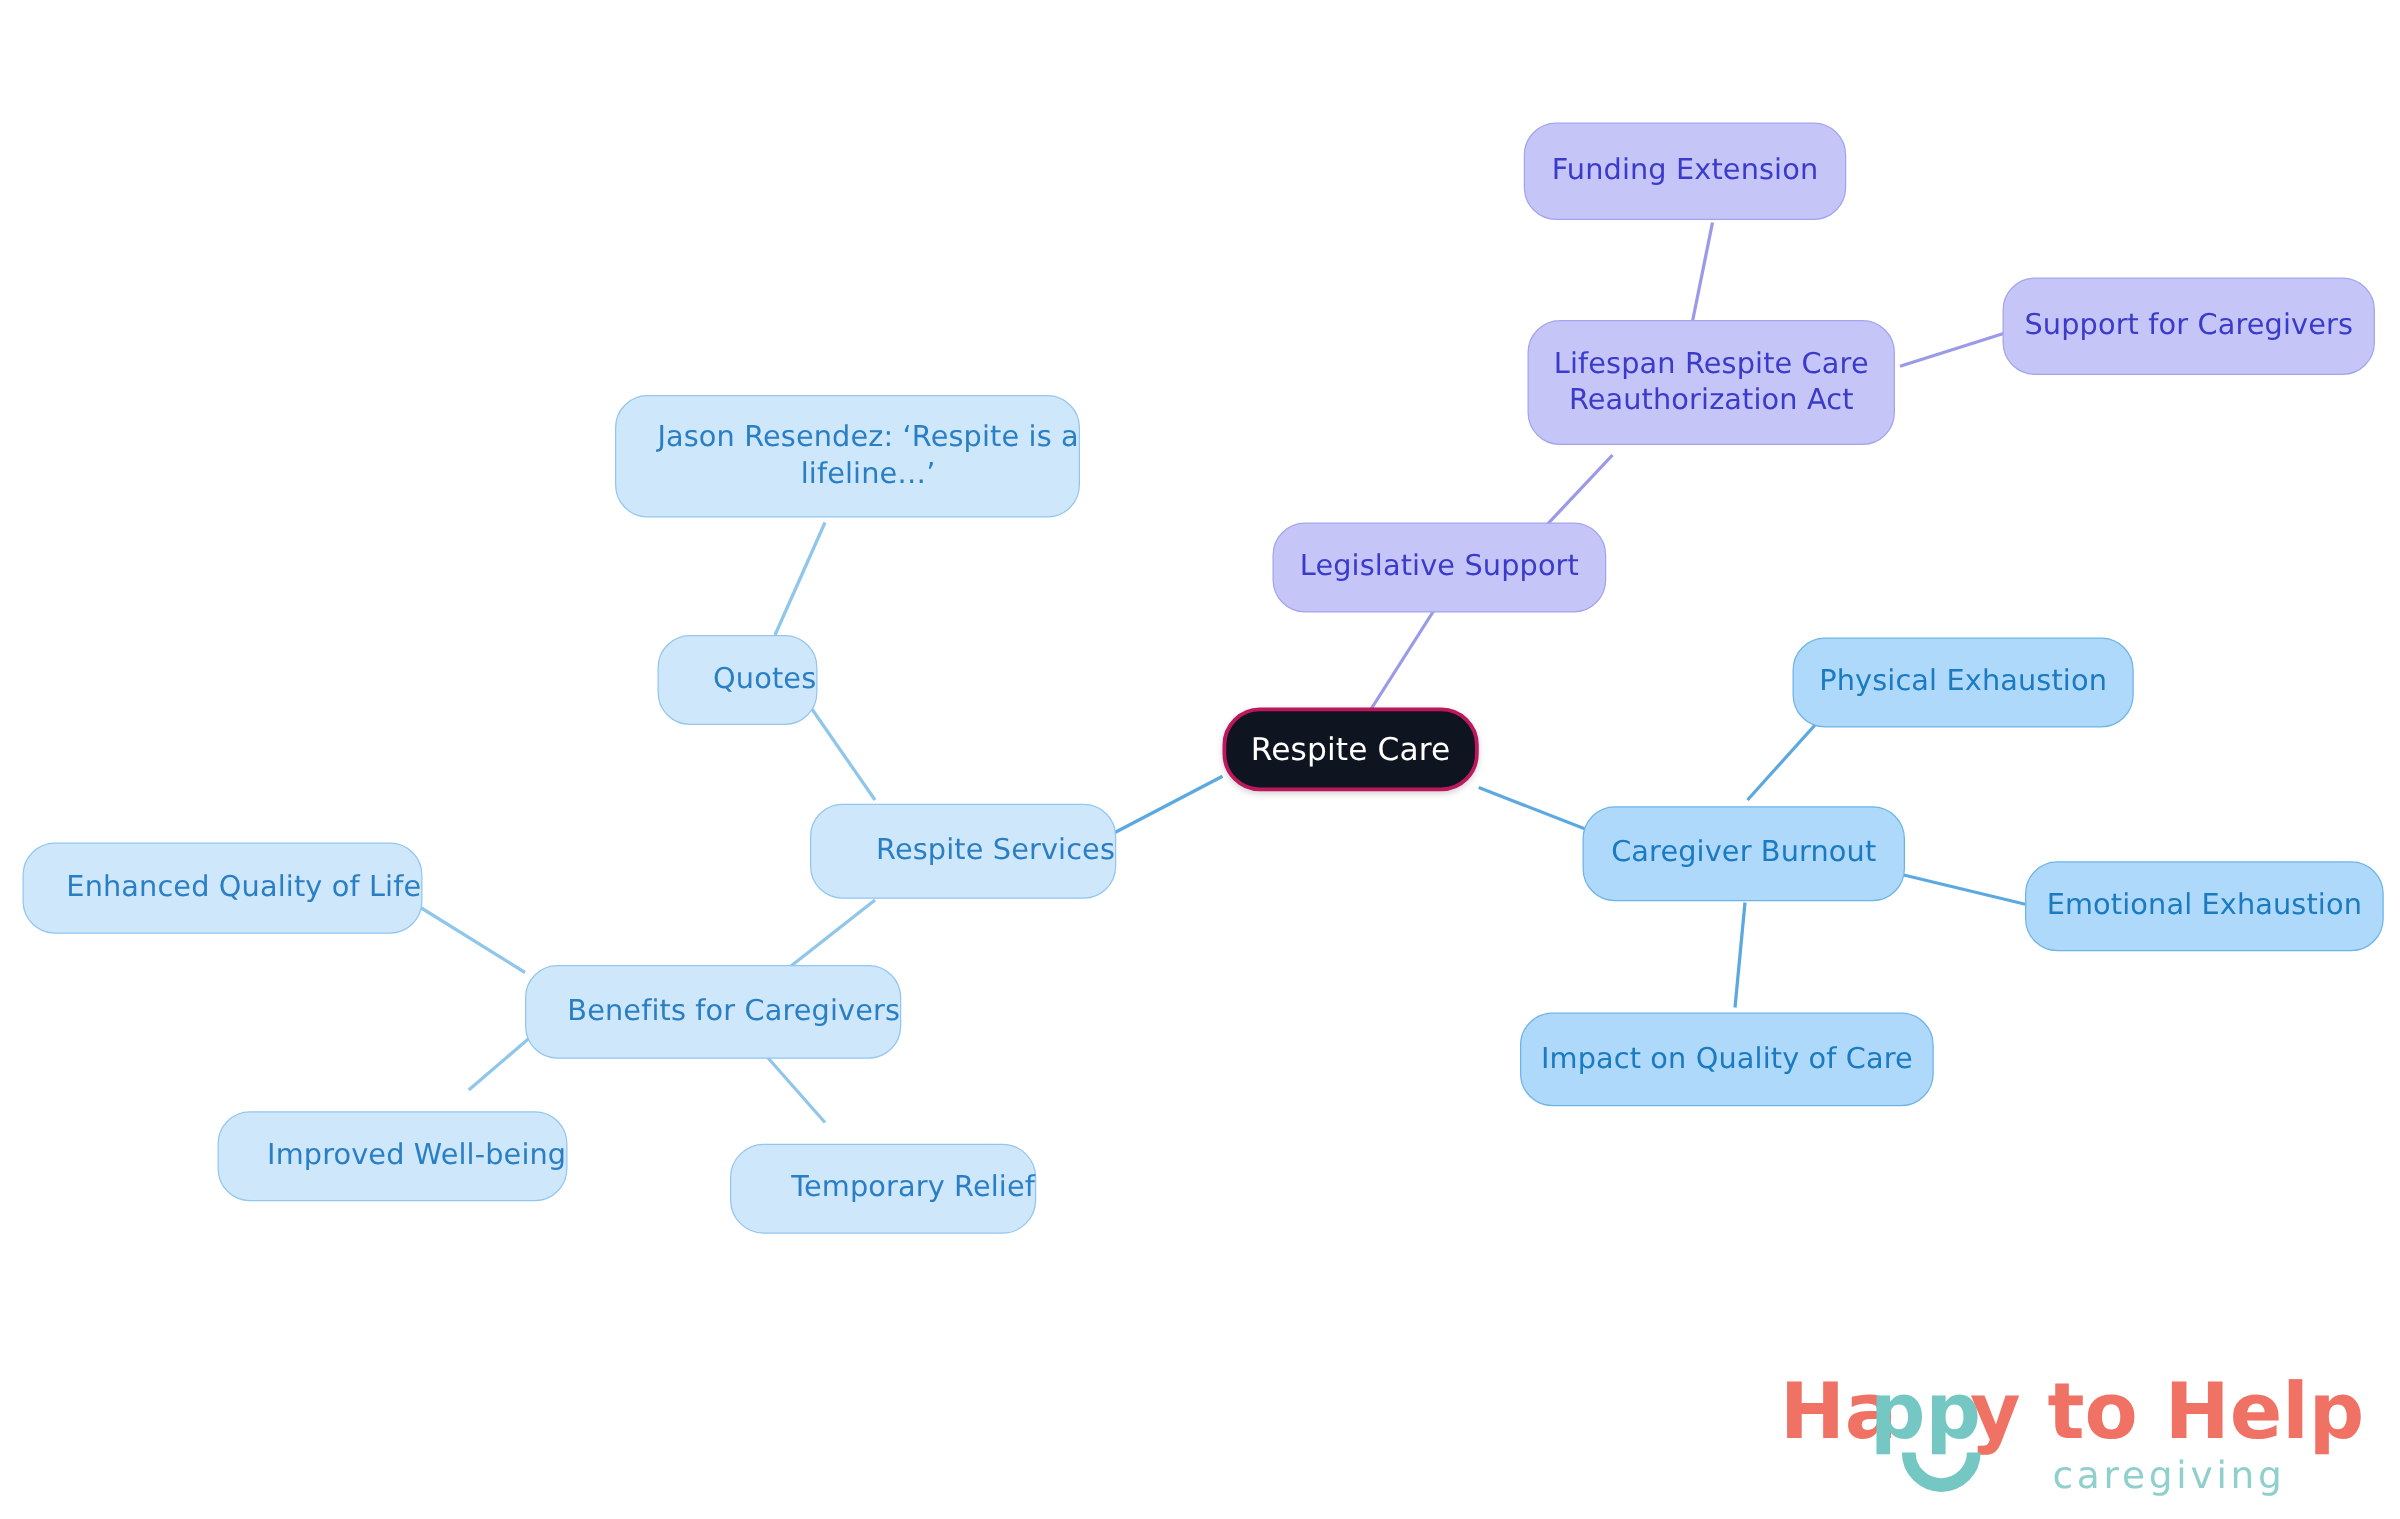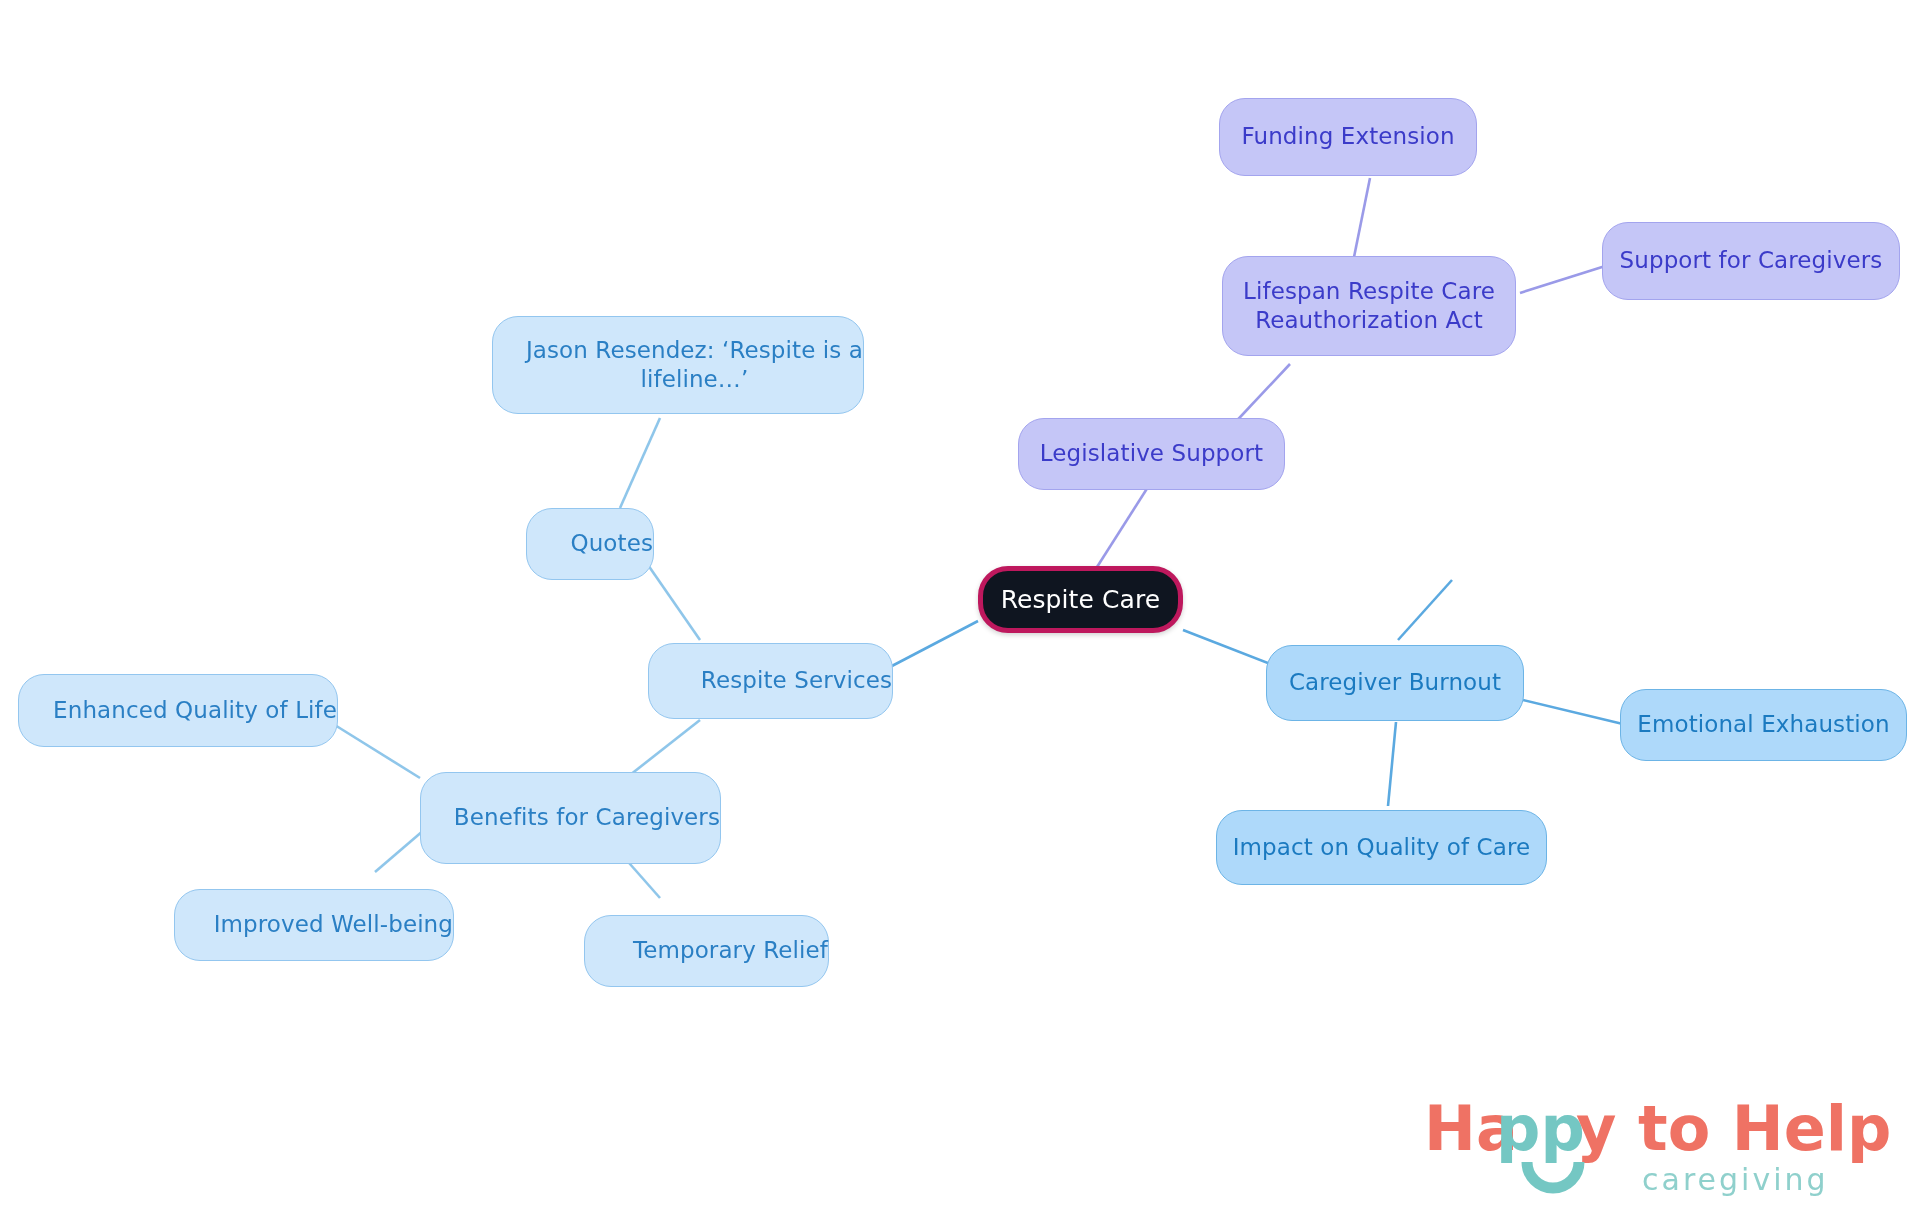--- a/index.html
+++ b/index.html
@@ -41,21 +41,21 @@
     text-align: center;
     border-radius: 26px;
     line-height: 1.28;
     white-space: pre-line;
     letter-spacing: 0.1px;
   }
 
   
   .node.root {
     background: #0f1520;
-    border: 5px solid #be185d;
+    border: 3px solid #be185d;
     color: #ffffff;
     font-size: 25px;
     border-radius: 30px;
     box-shadow: 0 2px 5px rgba(0,0,0,0.18);
   }
 
   
   .node.blue-light {
     background: #cfe7fb;
     border: 1.6px solid #93c6ef;
@@ -130,20 +130,23 @@
   </div>
 
   <div class="node purple" style="left:1602px; top:222px; width:298px; height:78px;">
     <span>Support for Caregivers</span>
   </div>
 
   <div class="node purple" style="left:1018px; top:418px; width:267px; height:72px;">
     <span>Legislative Support</span>
   </div>
 
+  <div class="node blue-mid" style="left:1434px; top:510px; width:273px; height:72px;">
+    <span>Physical Exhaustion</span>
+  </div>
 
   <div class="node blue-mid" style="left:1266px; top:645px; width:258px; height:76px;">
     <span>Caregiver Burnout</span>
   </div>
 
   <div class="node blue-mid" style="left:1620px; top:689px; width:287px; height:72px;">
     <span>Emotional Exhaustion</span>
   </div>
 
   <div class="node blue-mid" style="left:1216px; top:810px; width:331px; height:75px;">
@@ -160,21 +163,21 @@
   </div>
 
   <div class="node blue-light" style="left:18px; top:674px; width:320px; height:73px;">
     <span>Enhanced Quality of Life</span>
   </div>
 
   <div class="node blue-light" style="left:648px; top:643px; width:245px; height:76px;">
     <span>Respite Services</span>
   </div>
 
-  <div class="node blue-light" style="left:420px; top:772px; width:301px; height:92px;">
+  <div class="node blue-light" style="left:420px; top:772px; width:301px; height:75px;">
     <span>Benefits for Caregivers</span>
   </div>
 
   <div class="node blue-light" style="left:174px; top:889px; width:280px; height:72px;">
     <span>Improved Well-being</span>
   </div>
 
   <div class="node blue-light" style="left:584px; top:915px; width:245px; height:72px;border-radius:27px;">
     <span>Temporary Relief</span>
   </div>

